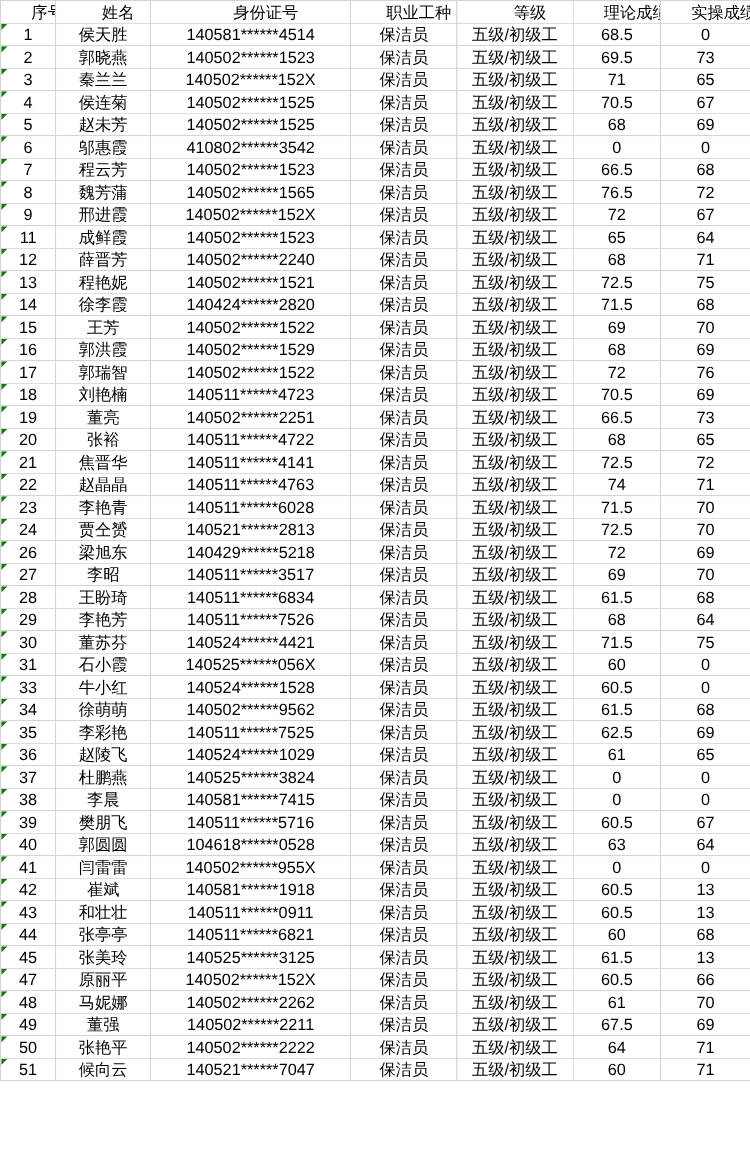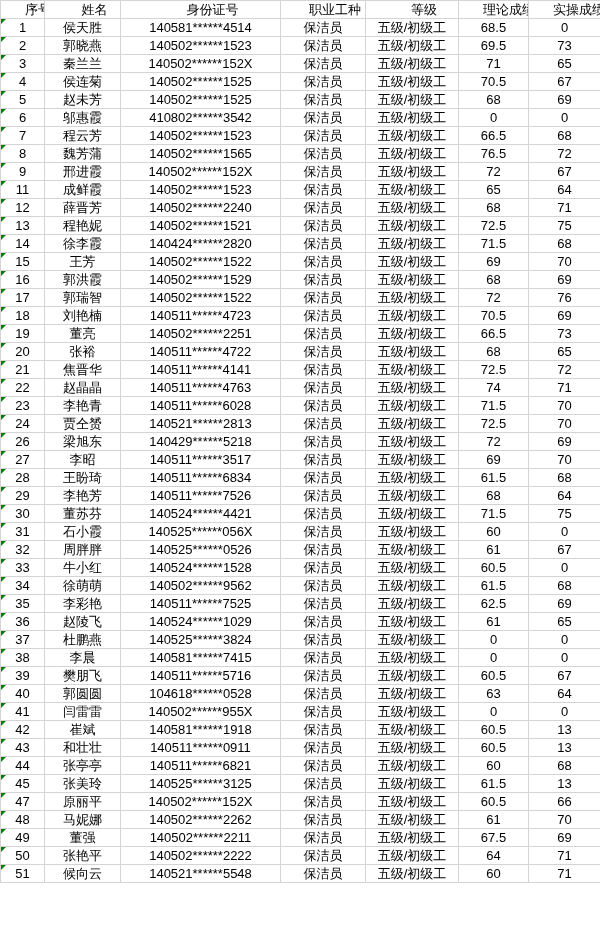--- a/index.html
+++ b/index.html
@@ -324,29 +324,20 @@
       <tr>
         <td><span class="flag"></span>31</td>
         <td>石小霞</td>
         <td>140525******056X</td>
         <td>保洁员</td>
         <td>五级/初级工</td>
         <td>60</td>
         <td>0</td>
       </tr>
       <tr>
-        <td><span class="flag"></span>32</td>
-        <td>周胖胖</td>
-        <td>140525******0526</td>
-        <td>保洁员</td>
-        <td>五级/初级工</td>
-        <td>61</td>
-        <td>67</td>
-      </tr>
-      <tr>
         <td><span class="flag"></span>33</td>
         <td>牛小红</td>
         <td>140524******1528</td>
         <td>保洁员</td>
         <td>五级/初级工</td>
         <td>60.5</td>
         <td>0</td>
       </tr>
       <tr>
         <td><span class="flag"></span>34</td>
@@ -488,20 +479,20 @@
         <td>张艳平</td>
         <td>140502******2222</td>
         <td>保洁员</td>
         <td>五级/初级工</td>
         <td>64</td>
         <td>71</td>
       </tr>
       <tr>
         <td><span class="flag"></span>51</td>
         <td>候向云</td>
-        <td>140521******5548</td>
+        <td>140521******7047</td>
         <td>保洁员</td>
         <td>五级/初级工</td>
         <td>60</td>
         <td>71</td>
       </tr>
     </tbody>
 </table>
 
 </body></html>

